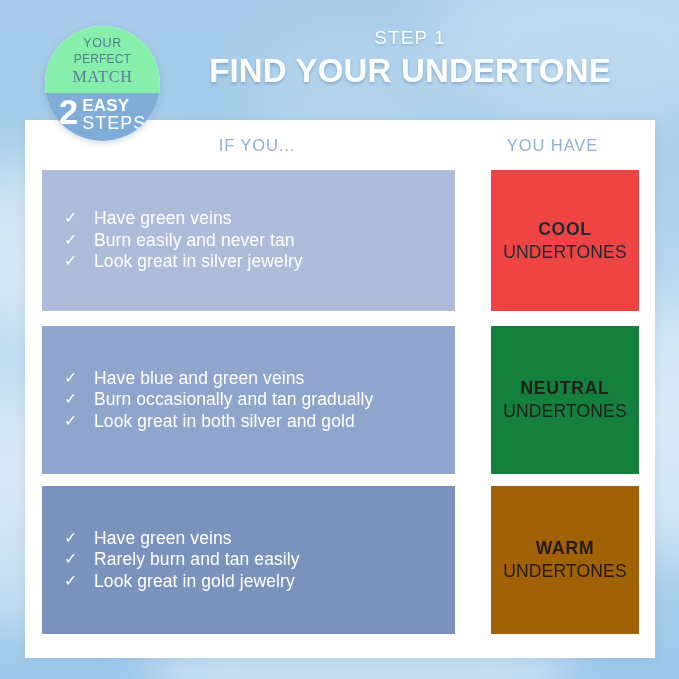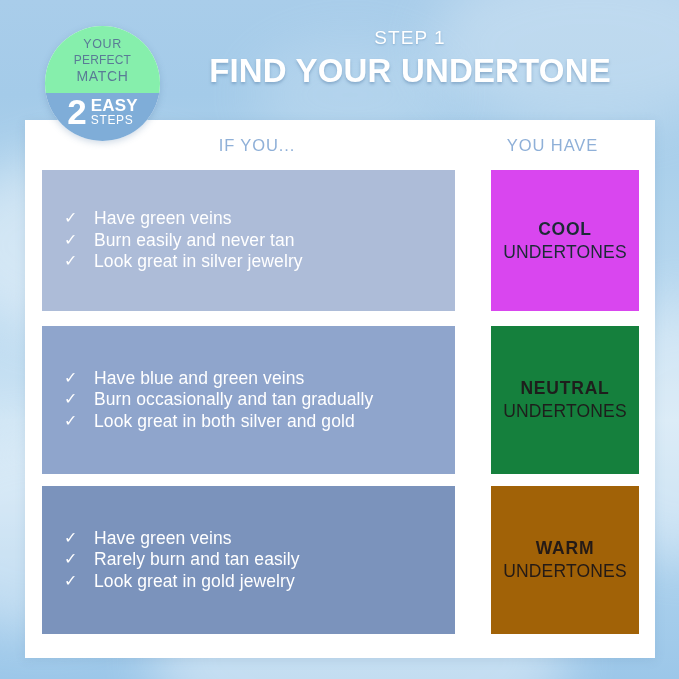--- a/index.html
+++ b/index.html
@@ -114,38 +114,38 @@
     height: 48px;
     background: #7fadd8;
     display: flex;
     align-items: flex-start;
     justify-content: center;
     padding-top: 2px;
     box-sizing: border-box;
   }
   .badge-l1 { font-size: 12.5px; color: #5a7b96; letter-spacing: .05em; line-height: 1.25; }
   .badge-l2 { font-size: 12px; font-weight: normal; color: #5a7b96; letter-spacing: .015em; line-height: 1.25; }
-  .badge-l3 { font-size: 14px; color: #5a7b96; letter-spacing: .05em; line-height: 1.25; }
+  .badge-l3 { font-size: 16px; color: #5a7b96; letter-spacing: .05em; line-height: 1.25; font-family: Liberation Serif, serif; }
   #badge-num {
     font-size: 35px;
     font-weight: bold;
     color: #ffffff;
     line-height: .92;
     margin-right: 4px;
     margin-top: 1px;
   }
   #badge-steps-wrap {
     display: flex;
     flex-direction: column;
     align-items: flex-start;
     line-height: 1.0;
     padding-top: 2px;
   }
   .badge-easy  { font-size: 17px; font-weight: bold; color: #ffffff; letter-spacing: .01em; }
-  .badge-steps { font-size: 12px; color: #ffffff; letter-spacing: .055em; }
+  .badge-steps { font-size: 18px; color: #ffffff; letter-spacing: .055em; }
 
   
   .col-head {
     position: absolute;
     font-size: 16.5px;
     font-weight: normal;
     letter-spacing: .055em;
     color: #8fb0d8;
     text-align: center;
   }
@@ -260,21 +260,21 @@
         </div>
         <div class="trait">
           <span class="check">✓</span>
           <span class="trait-text">Burn easily and never tan</span>
         </div>
         <div class="trait">
           <span class="check">✓</span>
           <span class="trait-text">Look great in silver jewelry</span>
         </div>
       </div>
-      <div class="swatch" style="background: #d946ef; color: rgb(27, 43, 53);">
+      <div class="swatch" style="background: #ef4444; color: rgb(27, 43, 53);">
         <div class="sw-strong">COOL</div>
         <div class="sw-light">UNDERTONES</div>
       </div>
     </div>
 
     <div class="row" id="row-1">
       <div class="traits" style="background: rgb(143, 165, 204);">
         <div class="trait">
           <span class="check">✓</span>
           <span class="trait-text">Have blue and green veins</span>

